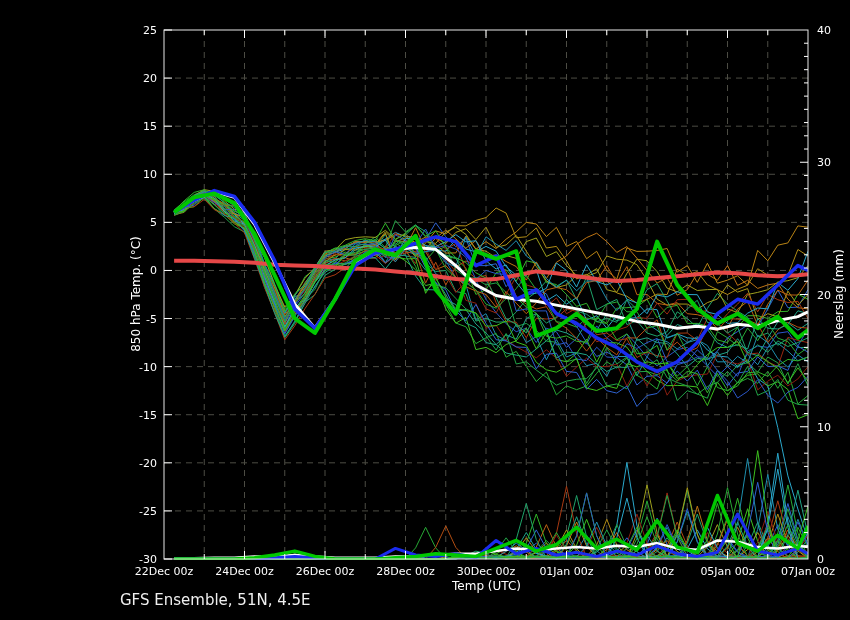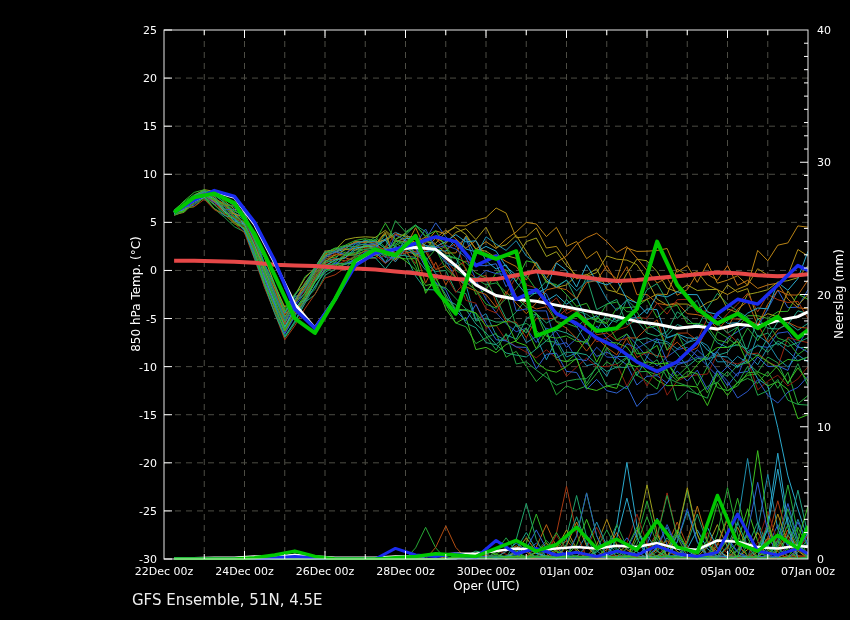--- a/index.html
+++ b/index.html
@@ -9,21 +9,21 @@
          font-size:13.5px;font-weight:bold;white-space:pre;color:#fff;}
   #chart{position:absolute;top:0;left:0;}
   #legend{position:absolute;top:0;left:0;width:160px;height:330px;font-size:11.5px;}
   .lrow{position:absolute;display:flex;align-items:center;gap:5px;white-space:pre;}
   .sw{display:inline-block;width:17px;height:2px;}
   .axtitle{position:absolute;font-size:12px;color:#fff;white-space:nowrap;}
   #ylab-left{left:136px;top:294px;transform:translate(-50%,-50%) rotate(-90deg);}
   #ylab-right{left:839px;top:294px;transform:translate(-50%,-50%) rotate(-90deg);}
   #xlab{left:164px;top:579px;width:645px;text-align:center;transform:none;}
   .footer{position:absolute;top:591px;font-size:15px;color:#efefef;}
-  #footer-left{left:132px;}
+  #footer-left{left:120px;}
   #footer-right{left:648px;}
 </style>
 </head>
 <body>
 
 <div id="page">
   <div id="title">Brussels  (BE)  850 hPa Temp. &amp; Neerslag | Mon, 22Dec2025 06Z</div>
   <div id="legend">
       <div class="lrow" style="left: 2px; top: 31px;"><span class="sw" style="background: rgb(43, 87, 200);"></span><span style="white-space: pre-line;">P1</span></div>
       <div class="lrow" style="left: 53px; top: 31px;"><span class="sw" style="background: rgb(47, 99, 210);"></span><span style="white-space: pre-line;">P2</span></div>
@@ -270,15 +270,15 @@
         <text x="405.5" y="575" text-anchor="middle">28Dec 00z</text>
         <text x="486" y="575" text-anchor="middle">30Dec 00z</text>
         <text x="566.5" y="575" text-anchor="middle">01Jan 00z</text>
         <text x="647" y="575" text-anchor="middle">03Jan 00z</text>
         <text x="727.5" y="575" text-anchor="middle">05Jan 00z</text>
         <text x="808" y="575" text-anchor="middle">07Jan 00z</text>
       </g>
     </svg>
   <div class="axtitle" id="ylab-left">850 hPa Temp. (°C)</div>
   <div class="axtitle" id="ylab-right">Neerslag (mm)</div>
-  <div class="axtitle" id="xlab">Oper (UTC)</div>
+  <div class="axtitle" id="xlab">Temp (UTC)</div>
   <div class="footer" id="footer-left">GFS Ensemble, 51N, 4.5E</div>
 </div>
 
 </body></html>

